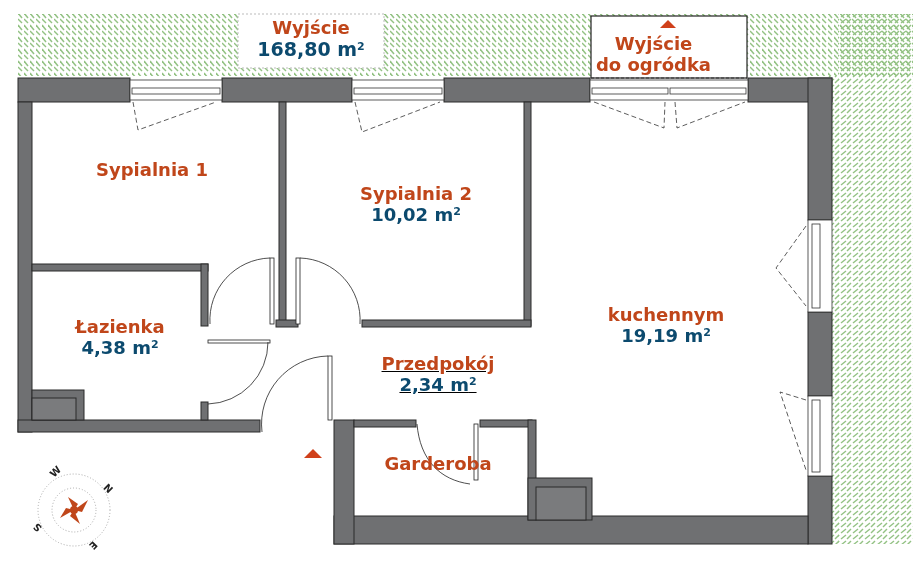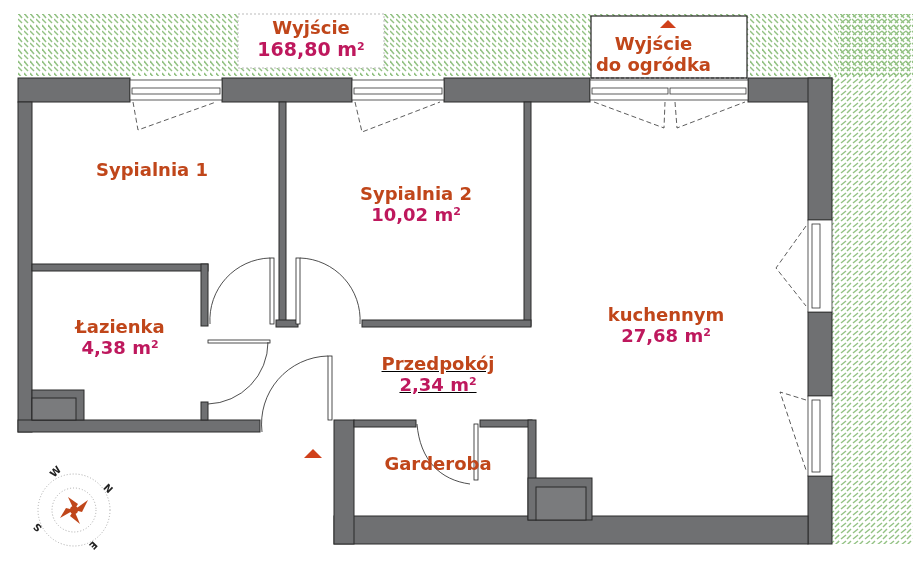--- a/index.html
+++ b/index.html
@@ -1,20 +1,20 @@
 <!DOCTYPE html>
 <html><head>
 <meta charset="utf-8">
 <style>
   html, body { margin: 0; padding: 0; background: #ffffff; }
   body { width: 915px; height: 576px; overflow: hidden; position: relative; font-family: "DejaVu Sans", sans-serif; }
   #plan { position: absolute; left: 0; top: 0; width: 915px; height: 576px; }
   .label { position: absolute; text-align: center; line-height: 1.15; white-space: nowrap; }
   .room-name { color: #c0461a; font-weight: bold; font-size: 18px; display: block; }
-  .room-area { color: #be185d; font-weight: bold; font-size: 18px; display: block; text-align: center; }
+  .room-area { color: #0c4a6e; font-weight: bold; font-size: 18px; display: block; text-align: center; }
   .room-area sup { font-size: 11px; vertical-align: 6px; }
   .big-area { font-size: 19px; }
   .compass-letter { position: absolute; font-size: 10px; font-weight: bold; color: #222; }
 </style>
 </head>
 <body>
 
 <svg id="plan" viewBox="0 0 915 576" xmlns="http://www.w3.org/2000/svg">
   <defs>
     <pattern id="hatchH" width="8" height="11" patternUnits="userSpaceOnUse">
@@ -164,19 +164,19 @@
   <span class="room-name">Przedpokój</span>
   <span class="room-area"><span>2,34 m</span><sup>2</sup></span>
 </div>
 
 <div class="label" style="left:358px; top:454px; width:160px;">
   <span class="room-name">Garderoba</span>
 </div>
 
 <div class="label" style="left:566px; top:305px; width:200px;">
   <span class="room-name">kuchennym</span>
-  <span class="room-area"><span>27,68 m</span><sup>2</sup></span>
+  <span class="room-area"><span>19,19 m</span><sup>2</sup></span>
 </div>
 
 <span class="compass-letter" style="left:50px; top:466px; transform:rotate(-45deg);">W</span>
 <span class="compass-letter" style="left:104px; top:483px; transform:rotate(45deg);">N</span>
 <span class="compass-letter" style="left:34px; top:522px; transform:rotate(-135deg);">S</span>
 <span class="compass-letter" style="left:90px; top:540px; transform:rotate(135deg);">E</span>
 
 </body></html>

